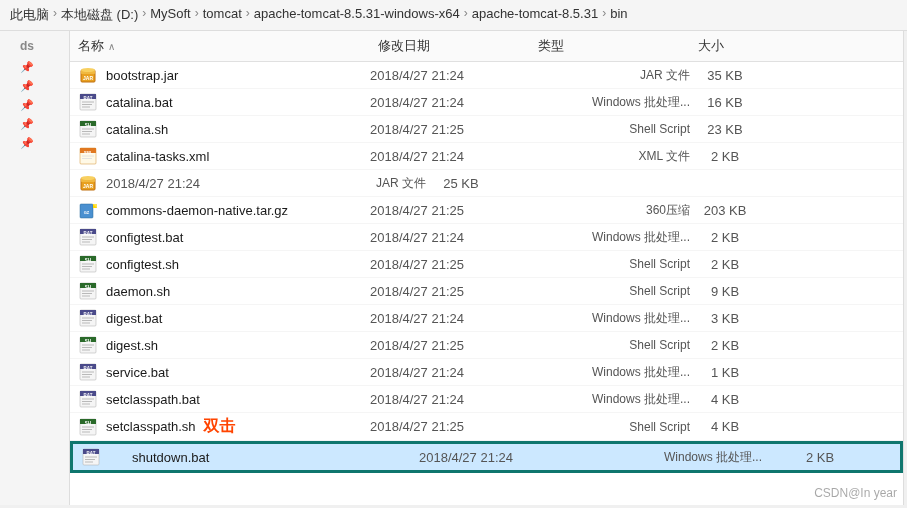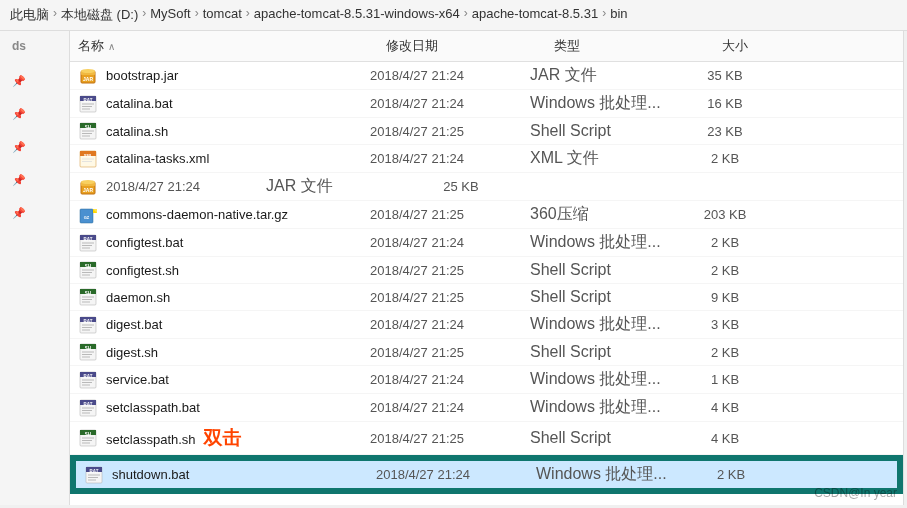--- a/index.html
+++ b/index.html
@@ -33,41 +33,40 @@
 
     .main-container {
       display: flex;
       height: calc(508px - 34px);
     }
 
     .sidebar {
       width: 70px;
       background: #f5f5f5;
       border-right: 1px solid #ddd;
-      padding: 4px 4px;
+      padding: 4px 12px;
       display: flex;
       flex-direction: column;
-      gap: 16px;
+      gap: 2px;
     }
 
     .content-area {
       flex: 1;
       background: #fff;
       overflow: hidden;
       display: flex;
       flex-direction: column;
     }
 
     .sort-bar {
       display: flex;
       align-items: center;
       border-bottom: 1px solid #e0e0e0;
       background: #fafafa;
       padding: 2px 0;
-      gap: 8px;
     }
     .sort-col {
       display: flex;
       align-items: center;
       padding: 4px 8px;
       font-size: 13px;
       color: #333;
       cursor: pointer;
       user-select: none;
     }
@@ -83,21 +82,21 @@
       overflow-x: hidden;
     }
 
     .file-row {
       display: flex;
       align-items: center;
       padding: 3px 0;
       border-bottom: 1px solid #f5f5f5;
       cursor: default;
     }
-    .file-row.selected { background: #cce8ff; border: 6px solid #0f766e; }
+    .file-row.selected { background: #cce8ff; border: 3px solid #0f766e; gap: 23px; }
 
     .file-icon {
       width: 36px;
       display: flex;
       align-items: center;
       justify-content: center;
       flex-shrink: 0;
     }
     .file-icon svg, .file-icon .icon-text {
       width: 20px;
@@ -113,34 +112,35 @@
       overflow: hidden;
       text-overflow: ellipsis;
     }
     .file-date {
       width: 160px;
       font-size: 13px;
       color: #555;
     }
     .file-type {
       width: 160px;
-      font-size: 16px;
+      font-size: 12px;
       color: #555;
+      text-align: right;
     }
     .file-size {
       width: 80px;
       font-size: 13px;
       color: #555;
       text-align: center;
       padding-right: 10px;
     }
 
     .double-click-hint {
       color: #ff4400;
-      font-size: 19px;
+      font-size: 16px;
       font-weight: bold;
       margin-left: 8px;
     }
 
     .watermark {
       position: absolute;
       bottom: 8px;
       right: 10px;
       font-size: 12px;
       color: rgba(0,0,0,0.35);

